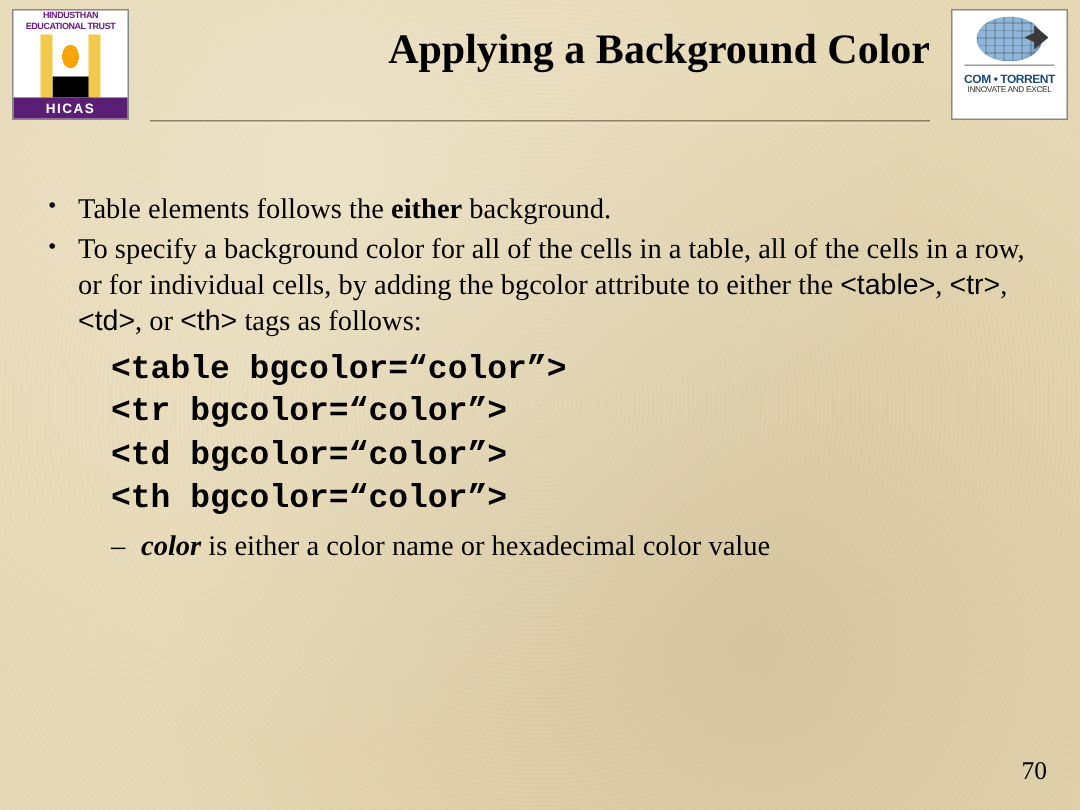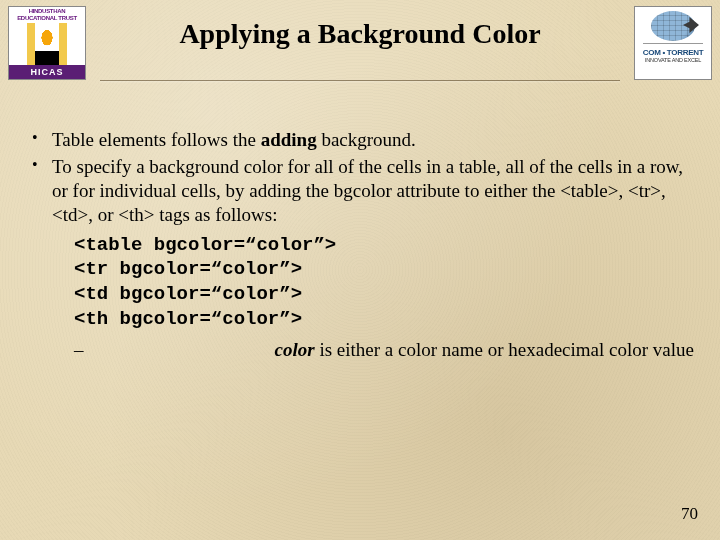--- a/index.html
+++ b/index.html
@@ -113,21 +113,21 @@
     background: #999;
     margin: 2px 0 1px;
   }
 
   
   .title {
     position: absolute;
     top: 18px;
     left: 100px;
     right: 100px;
-    text-align: center;
+    text-align: right;
     font-size: 28px;
     font-weight: bold;
   }
   .title-rule {
     position: absolute;
     top: 80px;
     left: 100px;
     right: 100px;
     height: 0;
     border-top: 1px solid rgba(60,40,10,0.5);
@@ -157,45 +157,44 @@
     content: "•";
     position: absolute;
     left: 6px;
     top: 0;
     font-size: 16px;
   }
 
   .codeblock {
     margin: 6px 0 6px 48px;
     font-family: "Courier New", Courier, monospace;
-    font-size: 19px;
+    font-size: 22px;
     font-weight: bold;
     line-height: 1.3;
     white-space: pre;
   }
 
   ul.dashes {
     list-style: none;
     margin: 2px 0 12px 0;
     padding: 0 0 0 48px;
     font-size: 19px;
-    text-align: right;
   }
   ul.dashes > li {
     position: relative;
     padding-left: 20px;
   }
   ul.dashes > li::before {
     content: "–";
     position: absolute;
     left: 0;
     top: 0;
   }
 
-  .mono { font-family: Liberation Serif, serif; }
+  .mono { font-family: Liberation Sans, sans-serif; }
   .bold { font-weight: bold; }
   .ital { font-style: italic; }
 
   .pagenum {
     position: absolute;
     right: 22px;
     bottom: 16px;
     font-size: 17px;
   }
 
@@ -218,21 +217,21 @@
     <div class="logo-left-flame"></div>
     <div class="logo-left-footer" data-bind="logoLeft.footer">HICAS</div>
   </div>
 
   <div class="title" data-bind="title">Applying a Background Color</div>
   <div class="title-rule"></div>
 
   <div class="body">
     <ul class="bullets">
       <li>
-        <span data-bind="bullets.0.pre">Table elements follows the </span><span class="bold" data-bind="bullets.0.bold">adding</span><span data-bind="bullets.0.post"> background.</span>
+        <span data-bind="bullets.0.pre">Table elements follows the </span><span class="bold" data-bind="bullets.0.bold">either</span><span data-bind="bullets.0.post"> background.</span>
       </li>
       <li>
         <span data-bind="bullets.1.pre">To specify a background color for all of the cells in a table, all of the cells in a row, or for individual cells, by adding the bgcolor attribute to either the </span><span class="mono" data-bind="bullets.1.tag1">&lt;table&gt;</span><span data-bind="bullets.1.sep1">, </span><span class="mono" data-bind="bullets.1.tag2">&lt;tr&gt;</span><span data-bind="bullets.1.sep2">, </span><span class="mono" data-bind="bullets.1.tag3">&lt;td&gt;</span><span data-bind="bullets.1.sep3">, or </span><span class="mono" data-bind="bullets.1.tag4">&lt;th&gt;</span><span data-bind="bullets.1.post"> tags as follows:</span>
       </li>
     </ul>
 
     <div class="codeblock"><span data-bind="code.0">&lt;table bgcolor=“color”&gt;</span>
 <span data-bind="code.1">&lt;tr bgcolor=“color”&gt;</span>
 <span data-bind="code.2">&lt;td bgcolor=“color”&gt;</span>
 <span data-bind="code.3">&lt;th bgcolor=“color”&gt;</span></div>

